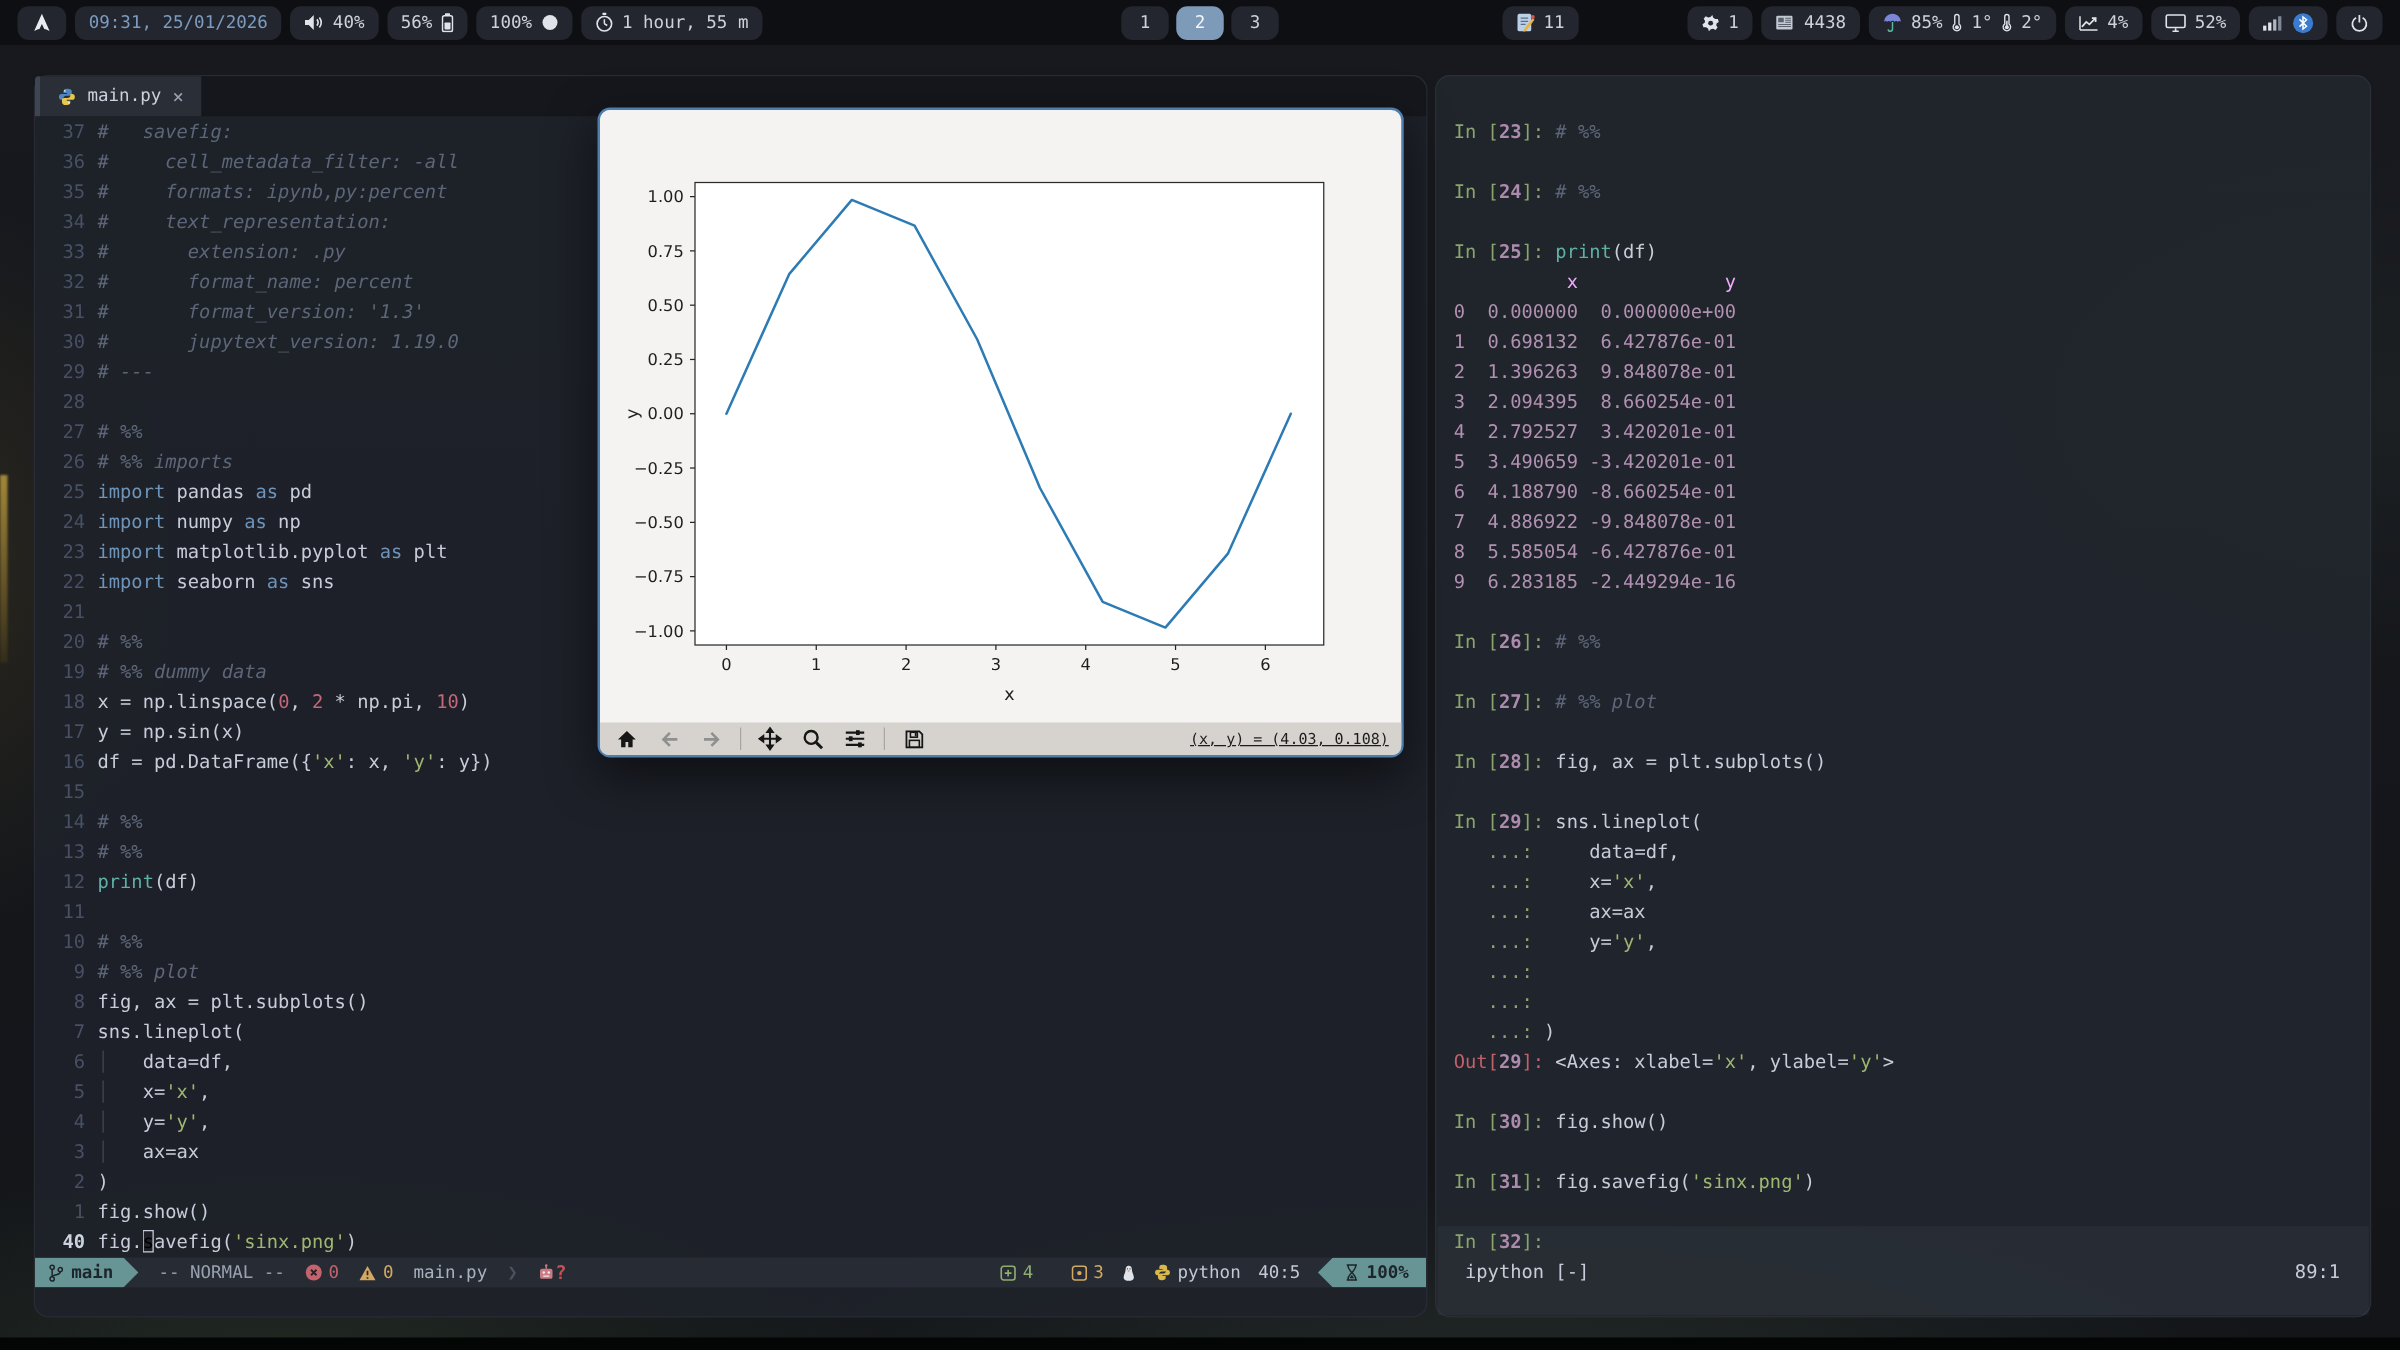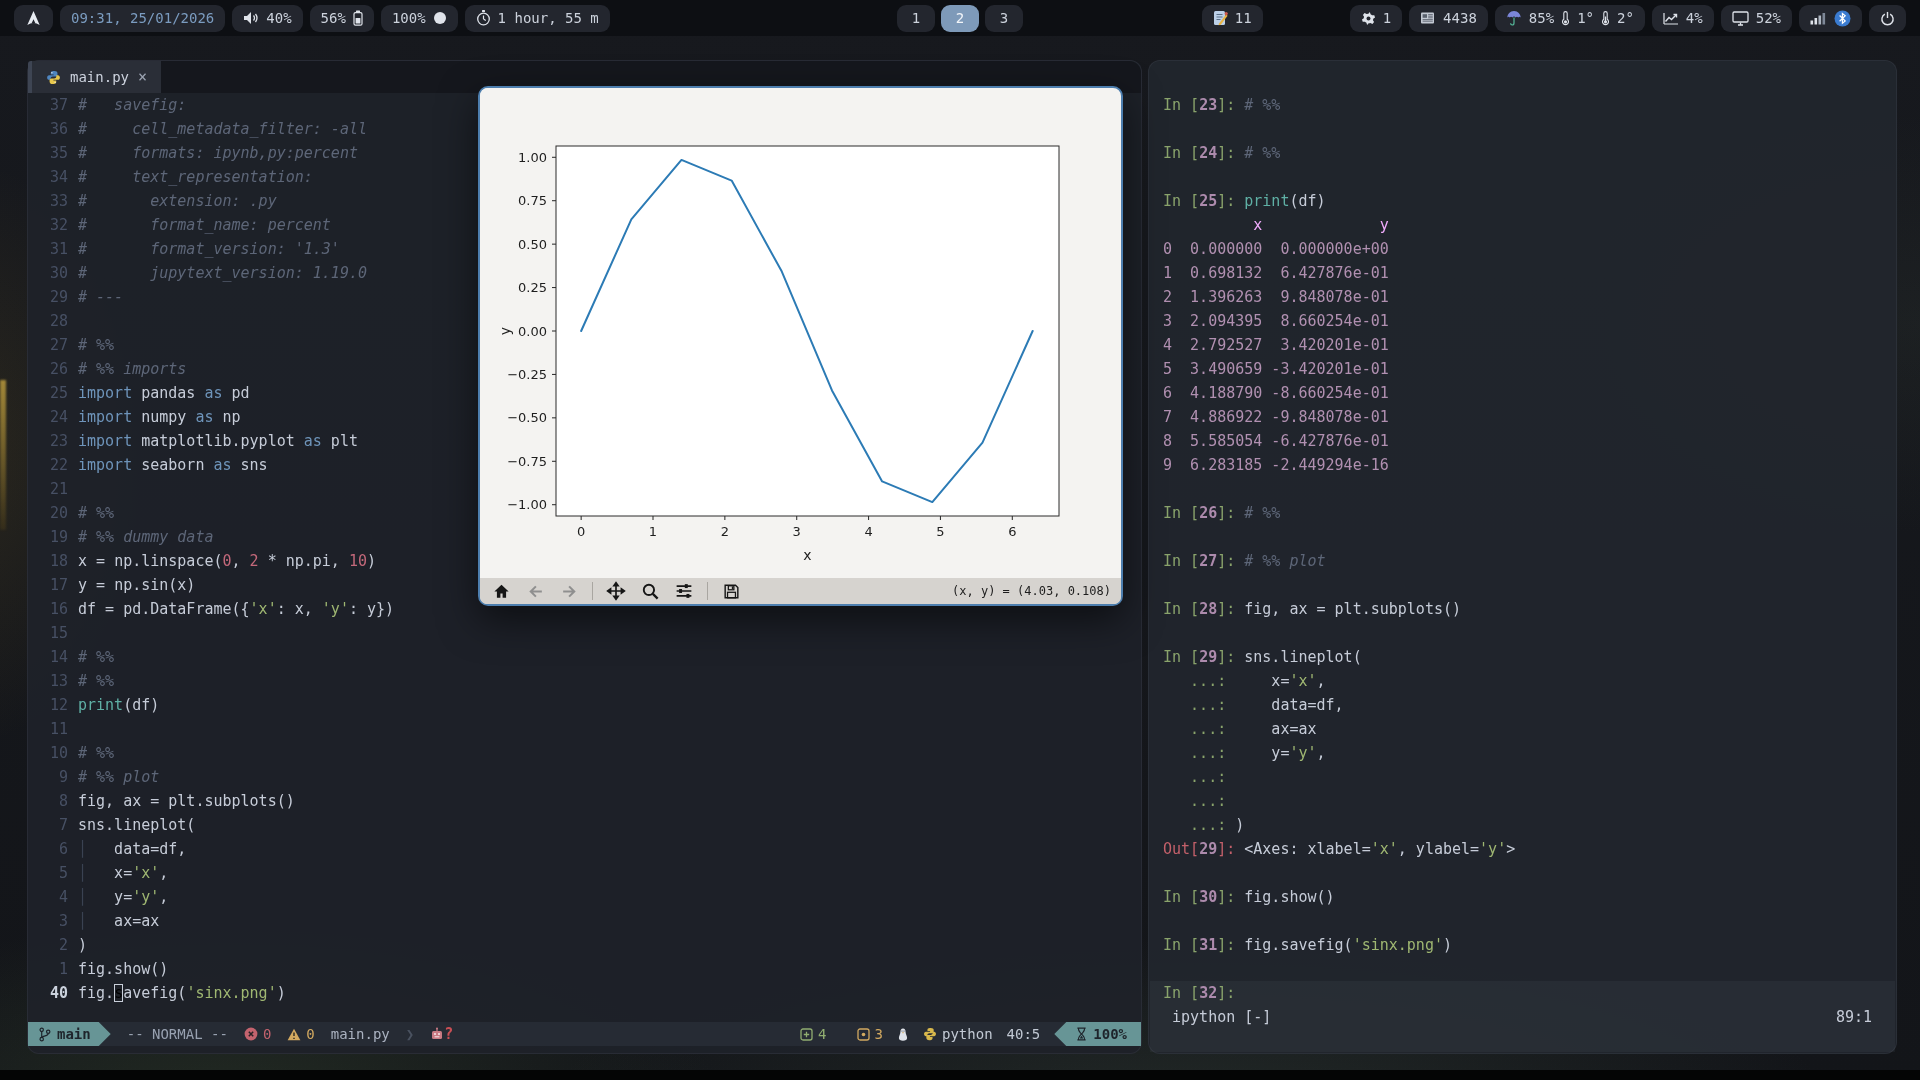--- a/index.html
+++ b/index.html
@@ -48,21 +48,21 @@
   .ctext{margin-left:10px;}
 
   .tc{color:#5d6678;font-style:italic}.tm{color:#5d6678}.tk{color:#6e94ba}
   .ti{color:#c6ccd8}.tf{color:#5fb0a5}.tn{color:#c3687a}.ts{color:#9fb772}
   .to{color:#c6ccd8}.tg{color:#3a4252}
   .tP{color:#8aa46c}.tN{color:#ad8bad;font-weight:bold}.tE{color:#c3606a}
   .th{color:#f0abfc}.td{color:#b190b1}
   .tcur{box-shadow:inset 0 0 0 1px #c9cfda;}
 
   .statusline{position:absolute;left:0;right:0;top:945px;height:24px;background:#262b34;
-    display:flex;align-items:center;font-size:14px;color:#98a1b0;margin-top:16px;}
+    display:flex;align-items:center;font-size:14px;color:#98a1b0;}
   .sl-branch{height:24px;background:#679596;color:#1e242b;display:flex;align-items:center;
     gap:6px;padding:0 20px 0 10px;font-weight:bold;
     clip-path:polygon(0 0,calc(100% - 12px) 0,100% 50%,calc(100% - 12px) 100%,0 100%);}
   .sl-item{display:flex;align-items:center;gap:5px;margin-left:16px;}
   .err{color:#c4636e}.warn{color:#d2a960}.add{color:#90ad70}
   .sl-right{margin-left:auto;display:flex;align-items:center;gap:14px;}
   .sl-prog{height:24px;background:#679596;color:#1e242b;display:flex;align-items:center;
     gap:6px;padding:0 14px 0 22px;font-weight:bold;
     clip-path:polygon(12px 0,100% 0,100% 100%,12px 100%,0 50%);}
   .chev{color:#4a5260;}
@@ -71,21 +71,21 @@
   
   .mpl-window{position:absolute;left:478px;top:86px;width:641px;height:516px;z-index:5;
     background:#f4f3f1;border:2px solid #4d7eae;border-radius:10px;
     box-shadow:0 14px 38px rgba(0,0,0,.55);}
   .fig-area{position:absolute;left:0;top:0;width:637px;height:486px;background:#f4f3f1;
     border-radius:8px 8px 0 0;overflow:hidden;}
   .mpl-toolbar{position:absolute;left:0;right:0;bottom:0;height:26px;background:#d6d3cf;
     border-radius:0 0 7px 7px;display:flex;align-items:center;gap:12px;padding:0 10px;}
   .mpl-btn{display:flex;align-items:center;justify-content:center;width:22px;height:22px;}
   .tool-sep{width:1px;height:18px;background:#a9a6a1;}
-  .coords{margin-left:auto;font-size:12px;color:#1d1d1d;font-family:"DejaVu Sans Mono",monospace;}
+  .coords{margin-left:auto;font-size:12px;color:#1d1d1d;font-family:"DejaVu Sans Mono",monospace;text-decoration:underline;}
 
   
   .term{position:absolute;top:32px;left:0;right:0;}
   .trow{height:24px;line-height:24px;padding-left:14px;font-size:15px;white-space:pre;}
   .term-hl{position:absolute;left:1px;right:1px;top:920px;height:71px;
     background:rgba(135,150,175,.07);}
   .term-status{position:absolute;top:944px;height:24px;left:0;right:0;display:flex;
     justify-content:space-between;padding:0 24px 0 14px;line-height:24px;
     color:#c6ccd8;font-size:15px;white-space:pre;z-index:2;}
 </style>
@@ -427,22 +427,22 @@
         <div class="trow"><span class="td">8  5.585054 -6.427876e-01</span></div>
         <div class="trow"><span class="td">9  6.283185 -2.449294e-16</span></div>
         <div class="trow"></div>
         <div class="trow"><span class="tP">In [</span><span class="tN">26</span><span class="tP">]: </span><span class="tc"># %%</span></div>
         <div class="trow"></div>
         <div class="trow"><span class="tP">In [</span><span class="tN">27</span><span class="tP">]: </span><span class="tc"># %% plot</span></div>
         <div class="trow"></div>
         <div class="trow"><span class="tP">In [</span><span class="tN">28</span><span class="tP">]: </span><span class="ti">fig, ax </span><span class="to">= </span><span class="ti">plt.subplots()</span></div>
         <div class="trow"></div>
         <div class="trow"><span class="tP">In [</span><span class="tN">29</span><span class="tP">]: </span><span class="ti">sns.lineplot(</span></div>
+        <div class="trow"><span class="tP">   ...: </span><span class="ti">    data</span><span class="to">=</span><span class="ti">df,</span></div>
         <div class="trow"><span class="tP">   ...: </span><span class="ti">    x</span><span class="to">=</span><span class="ts">'x'</span><span class="ti">,</span></div>
-        <div class="trow"><span class="tP">   ...: </span><span class="ti">    data</span><span class="to">=</span><span class="ti">df,</span></div>
         <div class="trow"><span class="tP">   ...: </span><span class="ti">    ax</span><span class="to">=</span><span class="ti">ax</span></div>
         <div class="trow"><span class="tP">   ...: </span><span class="ti">    y</span><span class="to">=</span><span class="ts">'y'</span><span class="ti">,</span></div>
         <div class="trow"><span class="tP">   ...: </span></div>
         <div class="trow"><span class="tP">   ...: </span></div>
         <div class="trow"><span class="tP">   ...: </span><span class="ti">)</span></div>
         <div class="trow"><span class="tE">Out[</span><span class="tN">29</span><span class="tE">]: </span><span class="ti">&lt;Axes: xlabel=</span><span class="ts">'x'</span><span class="ti">, ylabel=</span><span class="ts">'y'</span><span class="ti">&gt;</span></div>
         <div class="trow"></div>
         <div class="trow"><span class="tP">In [</span><span class="tN">30</span><span class="tP">]: </span><span class="ti">fig.show()</span></div>
         <div class="trow"></div>
         <div class="trow"><span class="tP">In [</span><span class="tN">31</span><span class="tP">]: </span><span class="ti">fig.savefig(</span><span class="ts">'sinx.png'</span><span class="ti">)</span></div>

